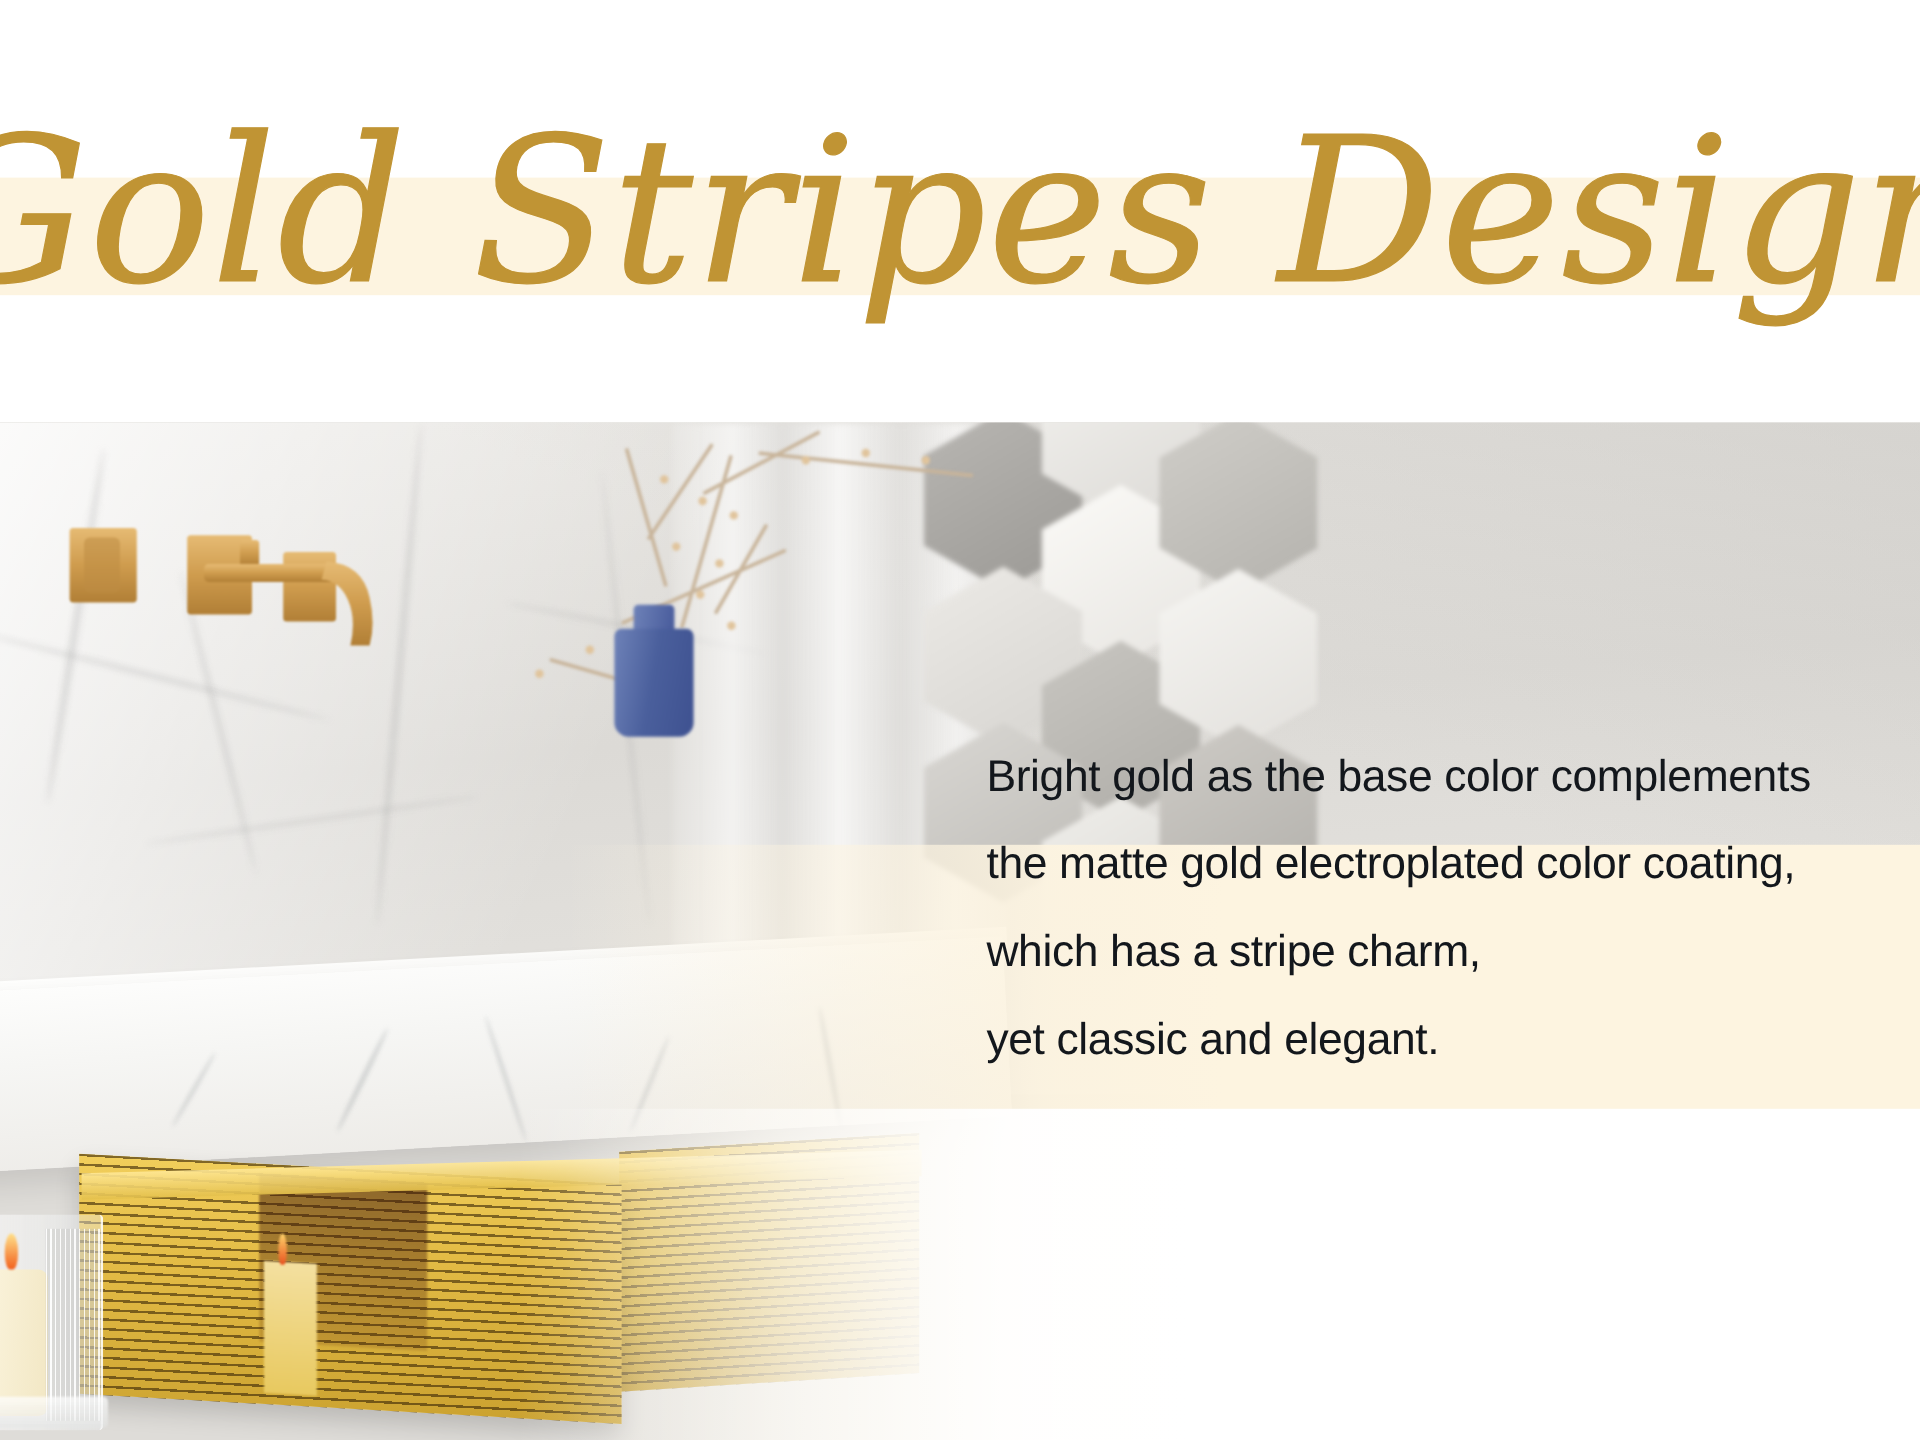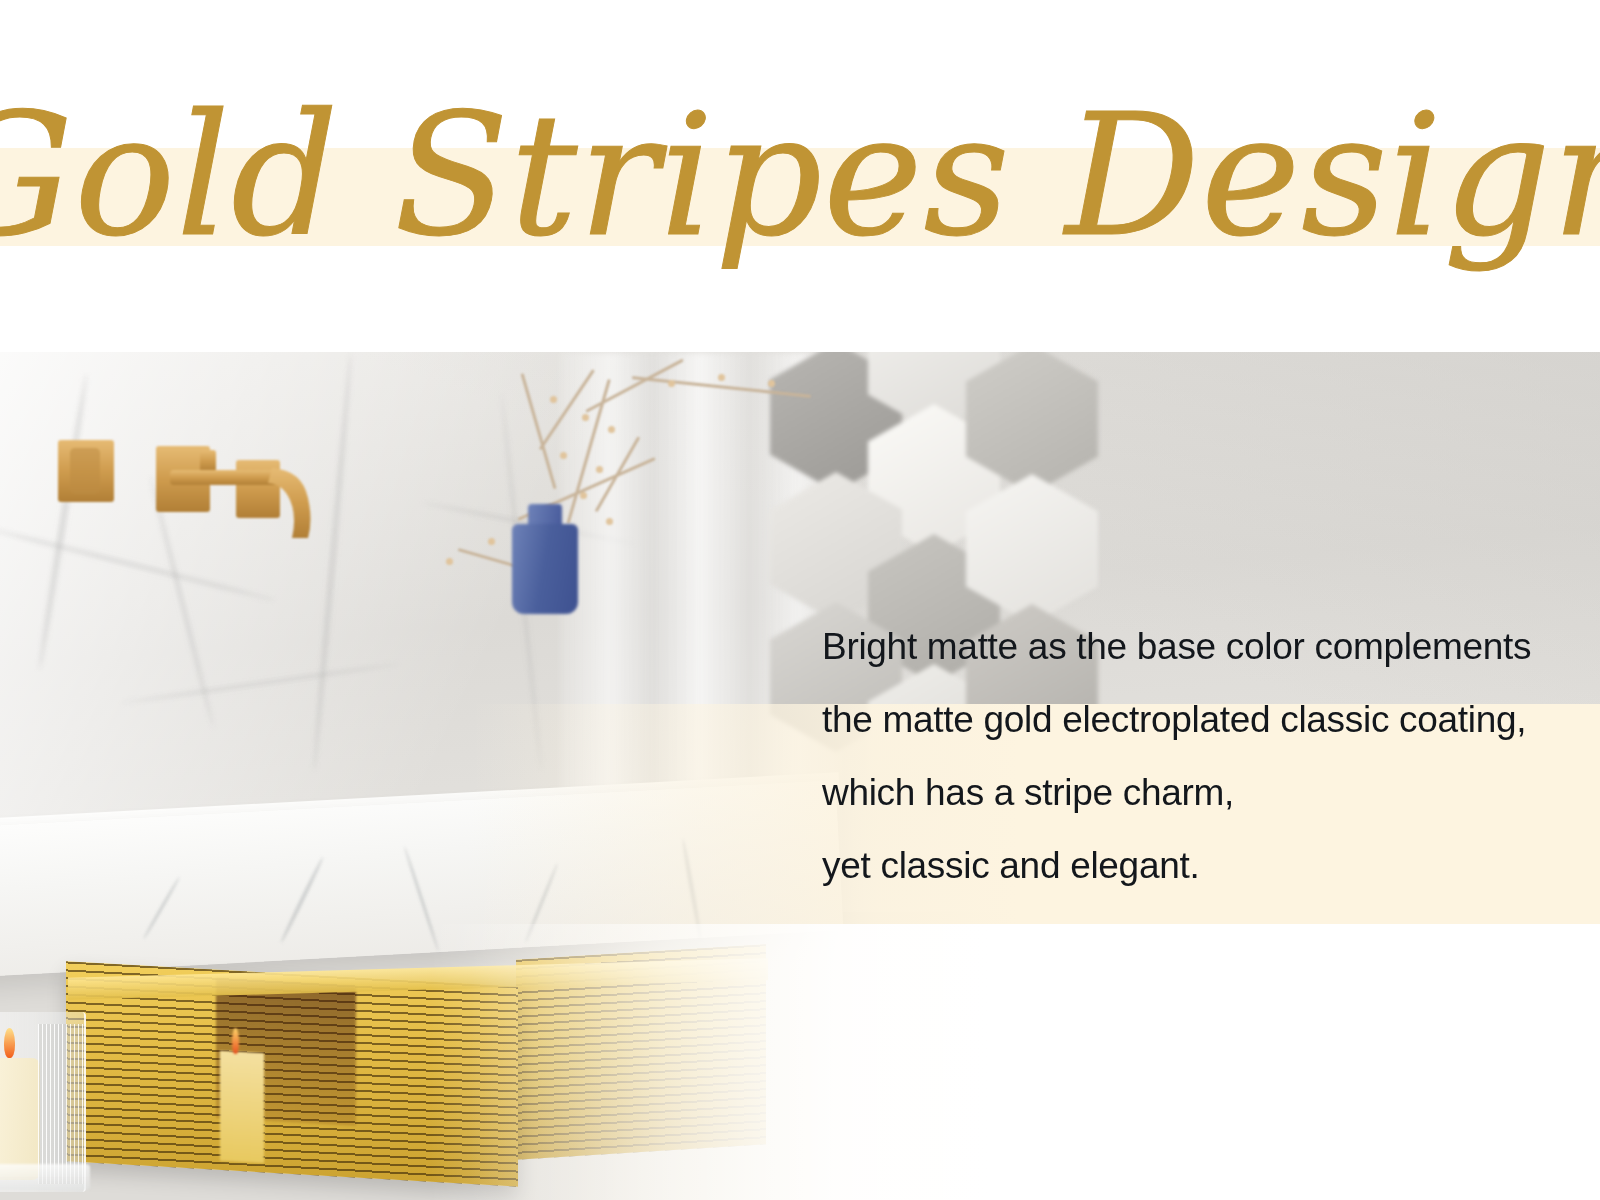--- a/index.html
+++ b/index.html
@@ -257,19 +257,19 @@
     <div class="candle"></div>
     <div class="candle-flame"></div>
     <div class="glass-ribs"></div>
     <div class="glass-base"></div>
 
     <div class="cream-overlay"></div>
     <div class="white-band"></div>
   </div>
 
   <div class="copy">
-    <p>Bright matte as the base color complements</p>
-    <p>the matte gold electroplated classic coating,</p>
+    <p>Bright gold as the base color complements</p>
+    <p>the matte gold electroplated color coating,</p>
     <p>which has a stripe charm,</p>
     <p>yet classic and elegant.</p>
   </div>
 
 </div>
 
 </body></html>

